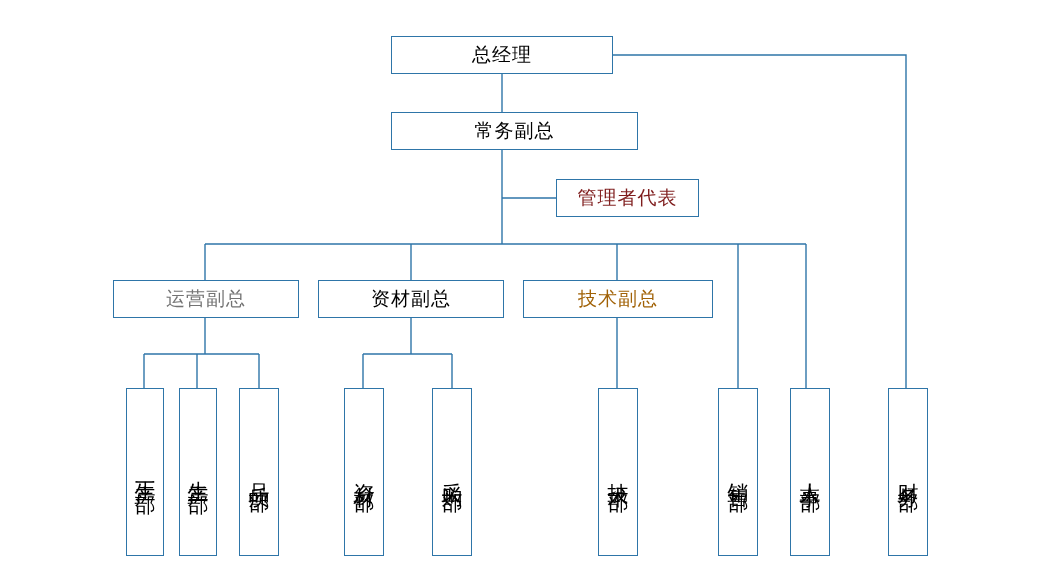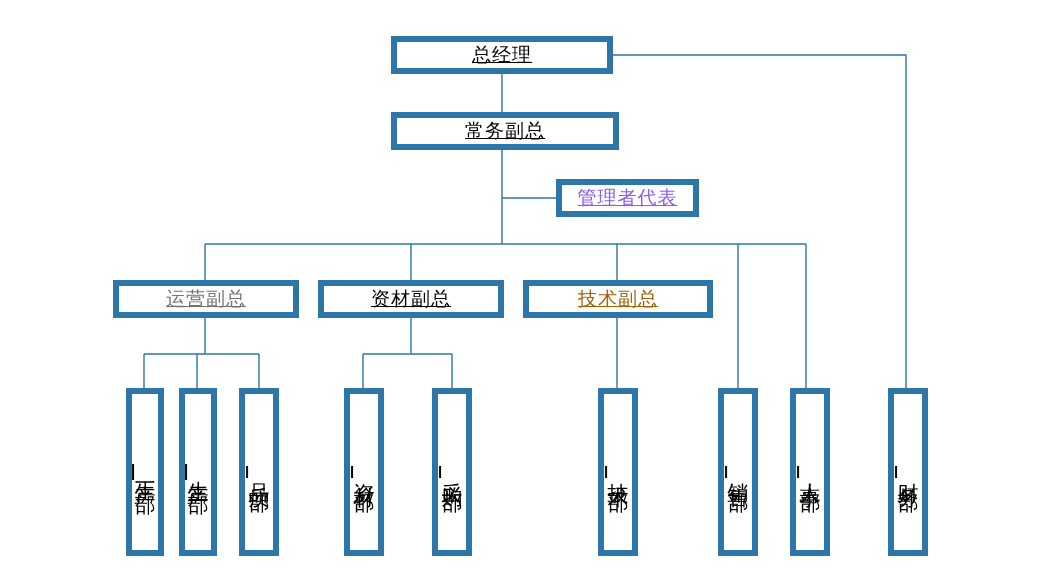--- a/index.html
+++ b/index.html
@@ -13,31 +13,30 @@
   #chart {
     position: relative;
     width: 1060px;
     height: 576px;
     background: #ffffff;
     overflow: hidden;
   }
   .node {
     position: absolute;
     box-sizing: border-box;
-    border: 6px solid #14b8a6;
+    border: 1px solid #14b8a6;
     background: #ffffff;
     color: #000000;
     display: flex;
     align-items: center;
     justify-content: center;
     font-size: 19px;
     line-height: 1.15;
     letter-spacing: 1px;
     white-space: nowrap;
-    text-decoration: underline;
   }
   .node.vertical {
     writing-mode: vertical-rl;
     text-orientation: upright;
     letter-spacing: 4px;
     font-size: 21px;
   }
   svg.connectors {
     position: absolute;
     left: 0;
@@ -68,22 +67,22 @@
       <polyline points="197,354 197,388" fill="none" stroke="#2e75a8" stroke-width="1.4"></polyline>
       <polyline points="259,354 259,388" fill="none" stroke="#2e75a8" stroke-width="1.4"></polyline>
       <polyline points="411,318 411,354" fill="none" stroke="#2e75a8" stroke-width="1.4"></polyline>
       <polyline points="363,354 452,354" fill="none" stroke="#2e75a8" stroke-width="1.4"></polyline>
       <polyline points="363,354 363,388" fill="none" stroke="#2e75a8" stroke-width="1.4"></polyline>
       <polyline points="452,354 452,388" fill="none" stroke="#2e75a8" stroke-width="1.4"></polyline>
       <polyline points="617,318 617,388" fill="none" stroke="#2e75a8" stroke-width="1.4"></polyline>
     </svg>
   <div id="node-layer">
       <div class="node" style="left: 391px; top: 36px; width: 222px; height: 38px; border-color: rgb(46, 117, 168); color: rgb(0, 0, 0);">总经理</div>
-      <div class="node" style="left: 391px; top: 112px; width: 228px; height: 38px; border-color: rgb(46, 117, 168); color: rgb(0, 0, 0);">常务副总</div>
-      <div class="node" style="left: 556px; top: 179px; width: 143px; height: 38px; border-color: rgb(46, 117, 168); color: #8b5cf6;">管理者代表</div>
+      <div class="node" style="left: 391px; top: 112px; width: 247px; height: 38px; border-color: rgb(46, 117, 168); color: rgb(0, 0, 0);">常务副总</div>
+      <div class="node" style="left: 556px; top: 179px; width: 143px; height: 38px; border-color: rgb(46, 117, 168); color: #7f1d1d;">管理者代表</div>
       <div class="node" style="left: 113px; top: 280px; width: 186px; height: 38px; border-color: rgb(46, 117, 168); color: #737373;">运营副总</div>
       <div class="node" style="left: 318px; top: 280px; width: 186px; height: 38px; border-color: rgb(46, 117, 168); color: rgb(0, 0, 0);">资材副总</div>
       <div class="node" style="left: 523px; top: 280px; width: 190px; height: 38px; border-color: rgb(46, 117, 168); color: #a16207;">技术副总</div>
       <div class="node vertical" style="left: 126px; top: 388px; width: 38px; height: 168px; border-color: rgb(46, 117, 168); color: rgb(0, 0, 0);">生产一部</div>
       <div class="node vertical" style="left: 179px; top: 388px; width: 38px; height: 168px; border-color: rgb(46, 117, 168); color: rgb(0, 0, 0);">生产二部</div>
       <div class="node vertical" style="left: 239px; top: 388px; width: 40px; height: 168px; border-color: rgb(46, 117, 168); color: rgb(0, 0, 0);">品质部</div>
       <div class="node vertical" style="left: 344px; top: 388px; width: 40px; height: 168px; border-color: rgb(46, 117, 168); color: rgb(0, 0, 0);">资材部</div>
       <div class="node vertical" style="left: 432px; top: 388px; width: 40px; height: 168px; border-color: rgb(46, 117, 168); color: rgb(0, 0, 0);">采购部</div>
       <div class="node vertical" style="left: 598px; top: 388px; width: 40px; height: 168px; border-color: rgb(46, 117, 168); color: rgb(0, 0, 0);">技术部</div>
       <div class="node vertical" style="left: 718px; top: 388px; width: 40px; height: 168px; border-color: rgb(46, 117, 168); color: rgb(0, 0, 0);">销售部</div>

